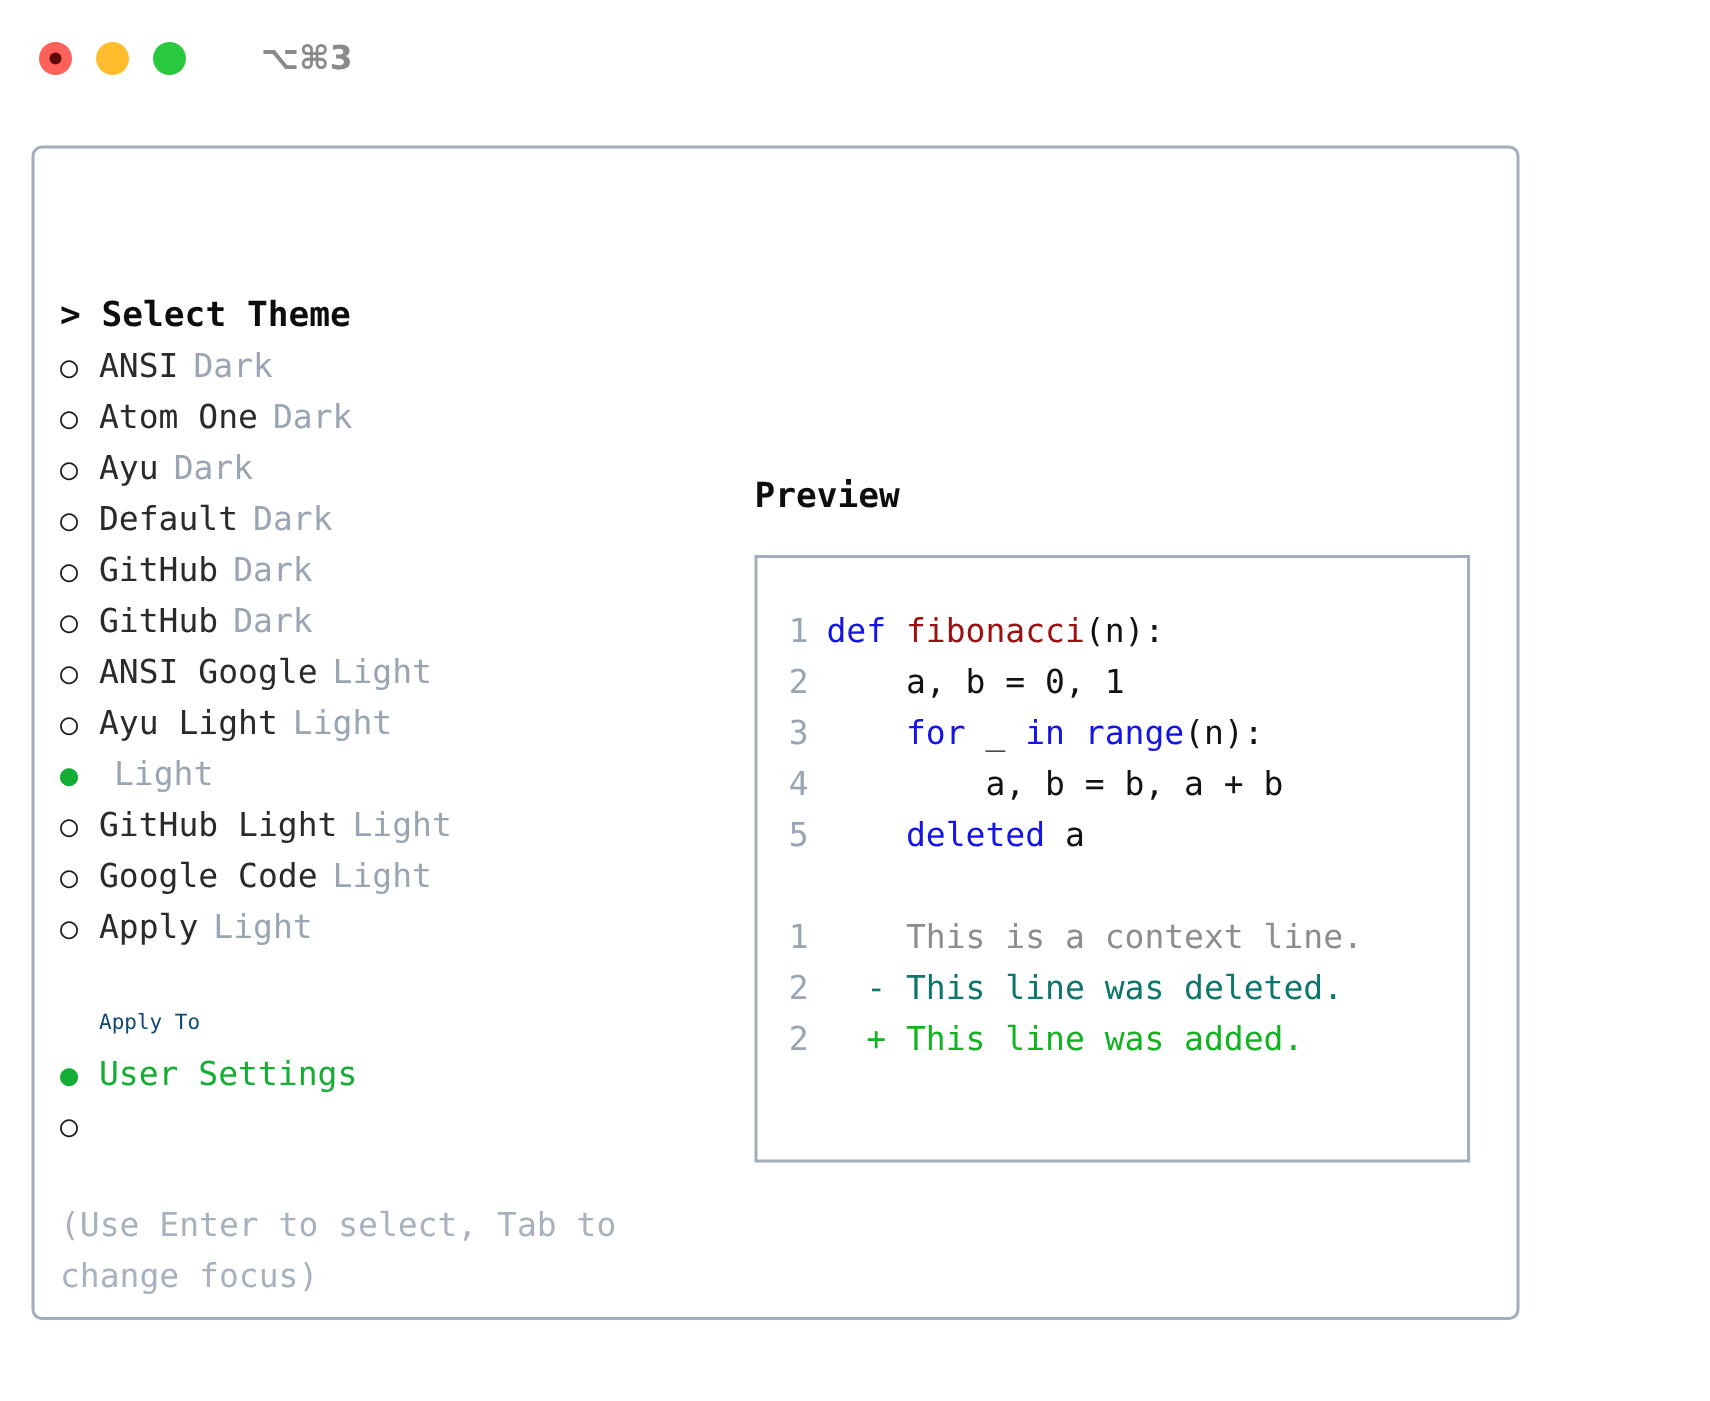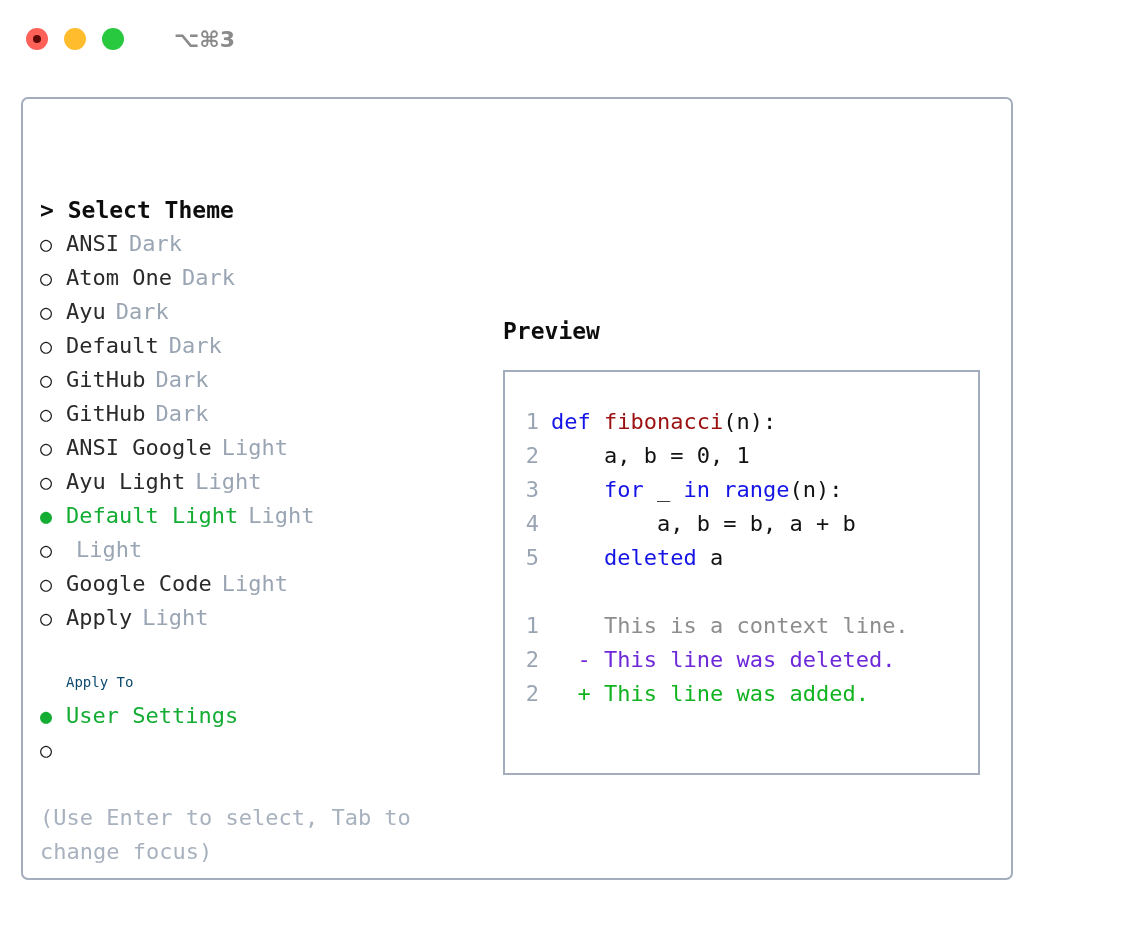--- a/index.html
+++ b/index.html
@@ -205,21 +205,21 @@
   }
   .code-text { white-space: pre; }
 
   .tok-kw   { color: #1414e6; }
   .tok-fn   { color: #9b1010; }
   .tok-plain{ color: #121212; }
 
   .gap-line { height: 34px; }
 
   .diff-ctx { color: #8d8d8d; }
-  .diff-del { color: #6d28d9; }
+  .diff-del { color: #0f766e; }
   .diff-add { color: #11b321; }
 </style>
 </head>
 <body>
 
 <div class="window">
 
   <div class="titlebar">
     <div class="lights">
       <span class="light red"></span>
@@ -237,22 +237,22 @@
 
         <ul class="theme-list" id="theme-list">
             <li class="theme-row"><span class="bullet">○</span><span class="theme-name">ANSI</span><span class="theme-tag">Dark</span></li>
             <li class="theme-row"><span class="bullet">○</span><span class="theme-name">Atom One</span><span class="theme-tag">Dark</span></li>
             <li class="theme-row"><span class="bullet">○</span><span class="theme-name">Ayu</span><span class="theme-tag">Dark</span></li>
             <li class="theme-row"><span class="bullet">○</span><span class="theme-name">Default</span><span class="theme-tag">Dark</span></li>
             <li class="theme-row"><span class="bullet">○</span><span class="theme-name">GitHub</span><span class="theme-tag">Dark</span></li>
             <li class="theme-row"><span class="bullet">○</span><span class="theme-name">GitHub</span><span class="theme-tag">Dark</span></li>
             <li class="theme-row"><span class="bullet">○</span><span class="theme-name">ANSI Google</span><span class="theme-tag">Light</span></li>
             <li class="theme-row"><span class="bullet">○</span><span class="theme-name">Ayu Light</span><span class="theme-tag">Light</span></li>
-            <li class="theme-row selected"><span class="bullet sel">●</span><span class="theme-name">Default Light</span><span class="theme-tag">Light</span></li>
-            <li class="theme-row"><span class="bullet">○</span><span class="theme-tag">Light</span></li>
+            <li class="theme-row selected"><span class="bullet sel">●</span><span class="theme-tag">Light</span></li>
+            <li class="theme-row"><span class="bullet">○</span><span class="theme-name">GitHub Light</span><span class="theme-tag">Light</span></li>
             <li class="theme-row"><span class="bullet">○</span><span class="theme-name">Google Code</span><span class="theme-tag">Light</span></li>
             <li class="theme-row"><span class="bullet">○</span><span class="theme-name">Apply</span><span class="theme-tag">Light</span></li>
           </ul>
 
         <div class="apply-block">
           <div class="apply-label">Apply To</div>
           <div id="apply-options">
               <div class="apply-row selected"><span class="bullet sel">●</span><span class="opt-name">User Settings</span></div>
               <div class="apply-row"><span class="bullet">○</span></div>
             </div>

